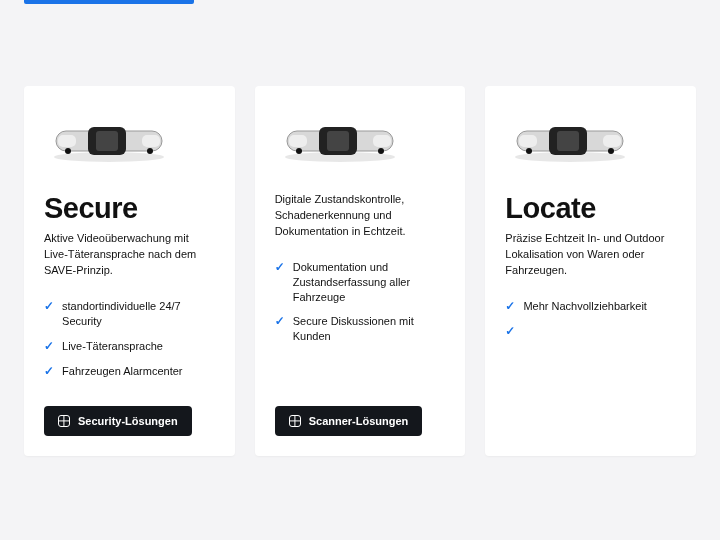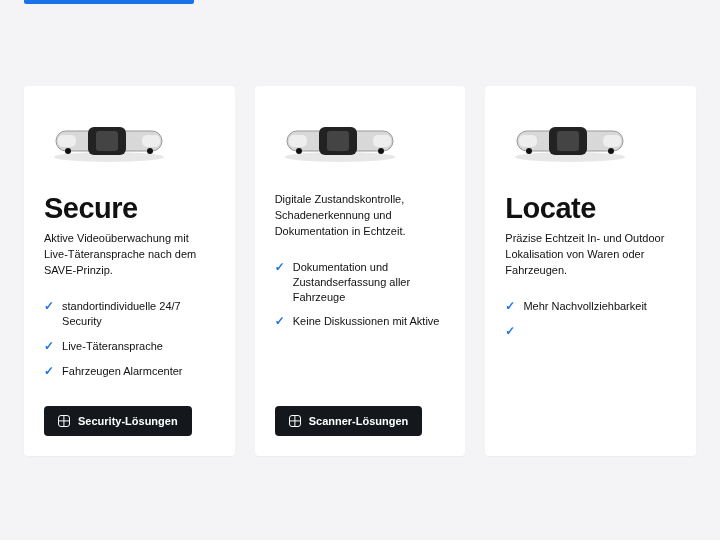--- a/index.html
+++ b/index.html
@@ -166,21 +166,21 @@
       </svg>
     </div>
     <p class="desc">Digitale Zustandskontrolle, Schadenerkennung und Dokumentation in Echtzeit.</p>
     <ul class="features">
       <li>
           <span class="check">✓</span>
           <span>Dokumentation und Zustandserfassung aller Fahrzeuge</span>
         </li>
       <li>
           <span class="check">✓</span>
-          <span>Keine Diskussionen mit Aktive</span>
+          <span>Secure Diskussionen mit Kunden</span>
         </li>
     </ul>
     <button class="btn">
       <span class="btn-icon"></span>
       <span>Scanner-Lösungen</span>
     </button>
   </div>
 
   <div class="card">
     <div class="car-wrap">

